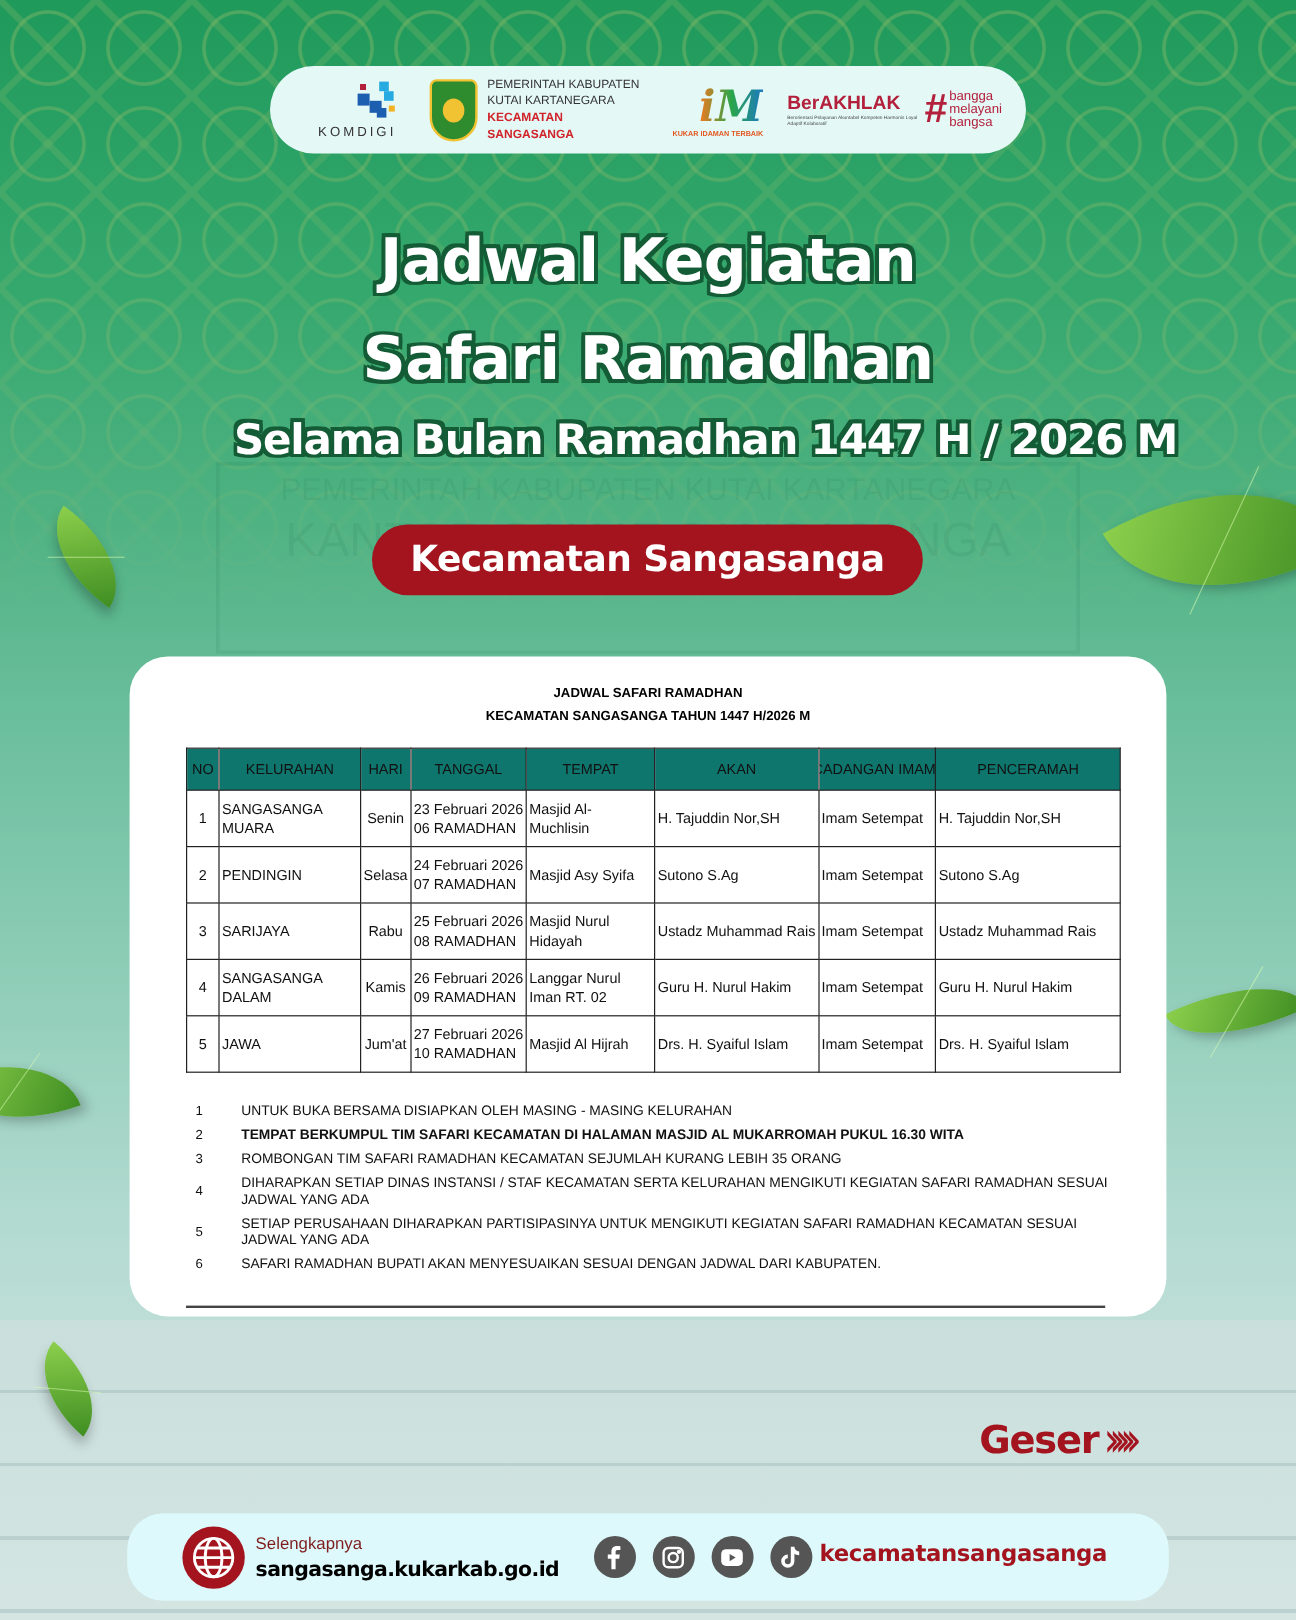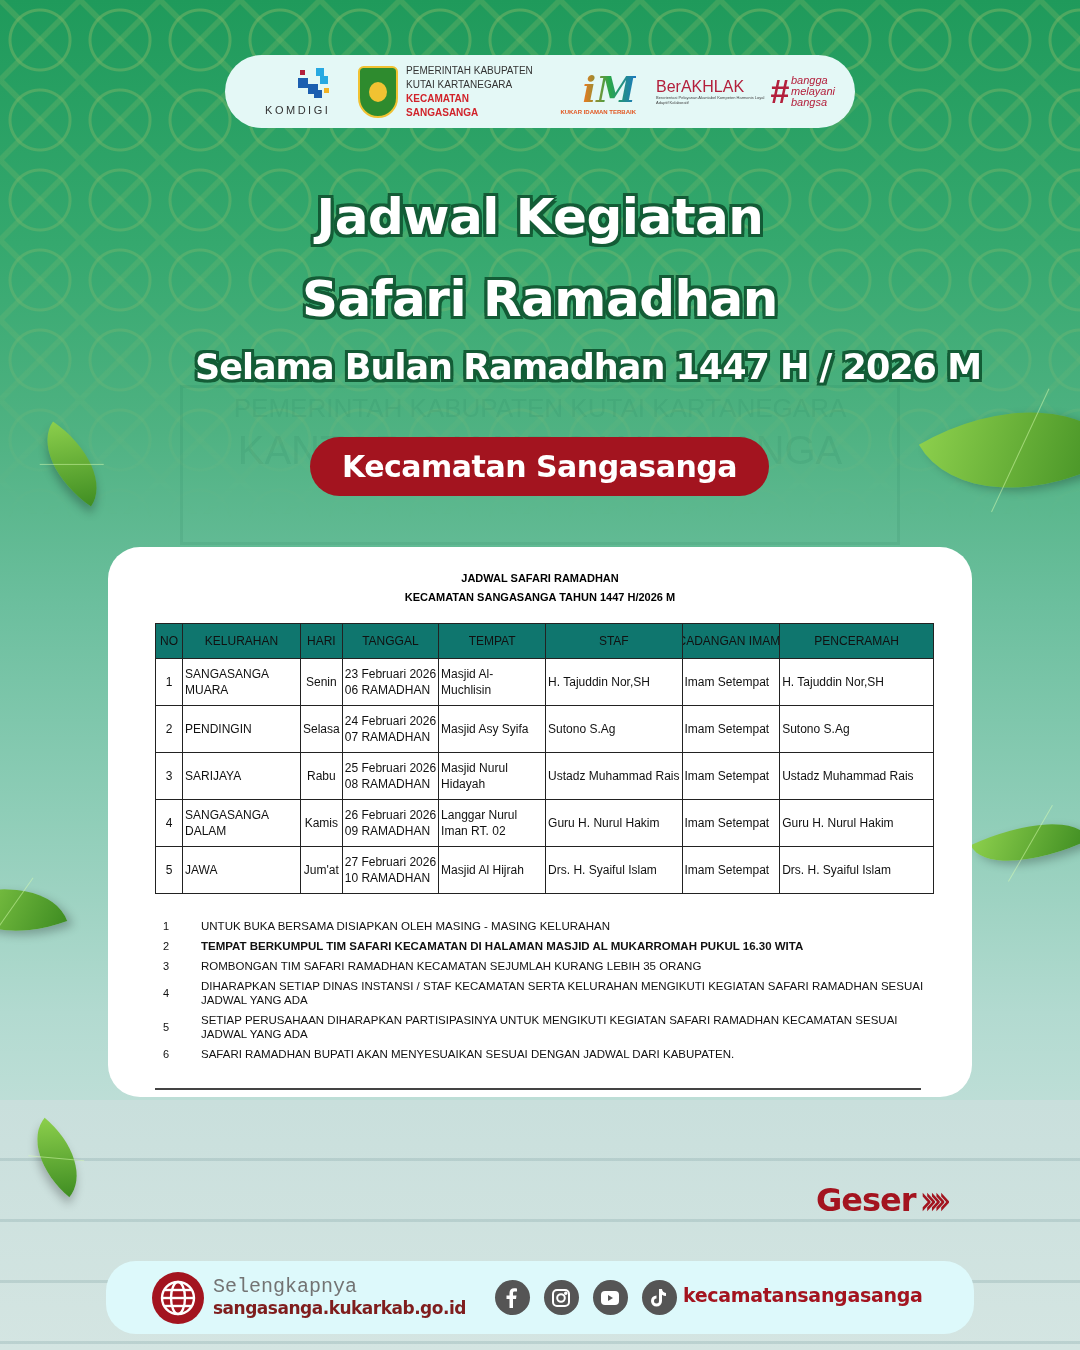--- a/index.html
+++ b/index.html
@@ -49,24 +49,24 @@
   .komdigi-label { font-family: "Liberation Sans", sans-serif; font-size: 11px; letter-spacing: 2.5px; color: #333; margin-top: 4px; }
   .kukar-block { display: flex; align-items: center; margin-left: 28px; }
   .emblem { width: 42px; height: 52px; background: #2e8b2e; border-radius: 6px 6px 21px 21px; border: 2px solid #f1c232; display: flex; align-items: center; justify-content: center; }
   .emblem-inner { width: 18px; height: 20px; background: #f1c232; border-radius: 50%; }
   .kukar-text { margin-left: 8px; font-family: "Liberation Sans", sans-serif; font-size: 10px; line-height: 14px; color: #333; }
   .kukar-text .red { color: #d1232a; font-weight: bold; }
   .idaman { margin-left: 24px; width: 80px; display: flex; flex-direction: column; align-items: flex-end; }
   .idaman-mark { font-family: "DejaVu Serif", serif; font-size: 36px; font-weight: bold; font-style: italic; line-height: 40px; background: linear-gradient(90deg, #f0791f, #2aa64a, #1c79c0); -webkit-background-clip: text; background-clip: text; color: transparent; }
   .idaman-label { font-family: "Liberation Sans", sans-serif; font-size: 6px; font-weight: bold; color: #e25822; }
   .berakhlak { margin-left: 20px; display: flex; align-items: center; }
-  .berakhlak-main { font-family: "Liberation Sans", sans-serif; font-weight: normal; font-size: 16px; color: #b3203c; line-height: 16px; }
+  .berakhlak-main { font-family: "Liberation Sans", sans-serif; font-weight: bold; font-size: 16px; color: #b3203c; line-height: 16px; }
   .berakhlak-sub { font-family: "Liberation Sans", sans-serif; font-size: 4px; color: #444; width: 110px; line-height: 5px; }
   .hash { font-family: "Liberation Sans", sans-serif; font-weight: bold; font-size: 34px; color: #b3203c; margin-left: 4px; font-style: italic; }
-  .bangga { font-family: "Liberation Sans", sans-serif; font-size: 11px; line-height: 11px; color: #b3203c; margin-left: 2px; font-style: italic; }
+  .bangga { font-family: "Liberation Sans", sans-serif; font-size: 11px; line-height: 11px; color: #b3203c; margin-left: 2px; }
 
   
   .title {
     position: absolute; left: 0; width: 1080px; text-align: center;
     font-family: "DejaVu Sans", sans-serif; font-weight: bold; color: #ffffff;
     text-shadow: -3px -3px 0 #135c36, 3px -3px 0 #135c36, -3px 3px 0 #135c36, 3px 3px 0 #135c36, 0 3px 0 #135c36, 0 -3px 0 #135c36, 3px 0 0 #135c36, -3px 0 0 #135c36;
   }
   .title-1 { top: 188px; font-size: 50px; letter-spacing: -0.5px; }
   .title-2 { top: 270px; font-size: 50px; letter-spacing: -0.5px; }
   .title-3 { top: 347px; font-size: 35px; letter-spacing: -1px; margin-left: 48px; }
@@ -113,22 +113,22 @@
   .geser-arrows { margin-left: 4px; font-family: "DejaVu Sans", sans-serif; font-size: 34px; color: #a3141f; letter-spacing: -9px; transform: scaleY(1.2); }
 
   
   .footer {
     position: absolute; left: 106px; top: 1261px; width: 868px; height: 73px;
     background: #ddf9fb; border-radius: 30px;
     display: flex; align-items: center; padding-left: 46px;
   }
   .globe { width: 52px; height: 52px; border-radius: 50%; background: #a3141f; display: flex; align-items: center; justify-content: center; }
   .footer-site { margin-left: 9px; }
-  .footer-more { font-family: Liberation Mono, monospace; font-size: 20px; color: #737373; line-height: 21px; }
-  .footer-url { font-family: "DejaVu Sans", sans-serif; font-weight: bold; font-size: 17px; color: #7f1d1d; line-height: 22px; letter-spacing: -0.5px; }
+  .footer-more { font-family: Liberation Sans, sans-serif; font-size: 14px; color: #7f1d1d; line-height: 21px; }
+  .footer-url { font-family: "DejaVu Sans", sans-serif; font-weight: bold; font-size: 17px; color: #000000; line-height: 22px; letter-spacing: -0.5px; }
   .socials { display: flex; margin-left: 29px; }
   .social { width: 35px; height: 35px; border-radius: 50%; background: #555; margin-right: 14px; display: flex; align-items: center; justify-content: center; }
   .handle { font-family: "DejaVu Sans", sans-serif; font-weight: bold; font-size: 19px; color: #a3141f; margin-left: -8px; margin-top: -6px; letter-spacing: -0.3px; }
 </style>
 </head>
 <body>
 
 <div class="pattern"></div>
 <div class="building">
   <div class="sign1">PEMERINTAH KABUPATEN KUTAI KARTANEGARA</div>
@@ -203,21 +203,21 @@
         <col style="width:97px">
         <col style="width:154px">
     </colgroup>
     <thead>
       <tr>
         <th>NO</th>
         <th>KELURAHAN</th>
         <th>HARI</th>
         <th>TANGGAL</th>
         <th>TEMPAT</th>
-        <th>STAF</th>
+        <th>AKAN</th>
         <th style="text-indent:-6px;text-align:right;">CADANGAN IMAM</th>
         <th>PENCERAMAH</th>
       </tr>
     </thead>
     <tbody>
       <tr>
         <td class="c">1</td>
         <td>
             <div>SANGASANGA</div>
             <div>MUARA</div>

